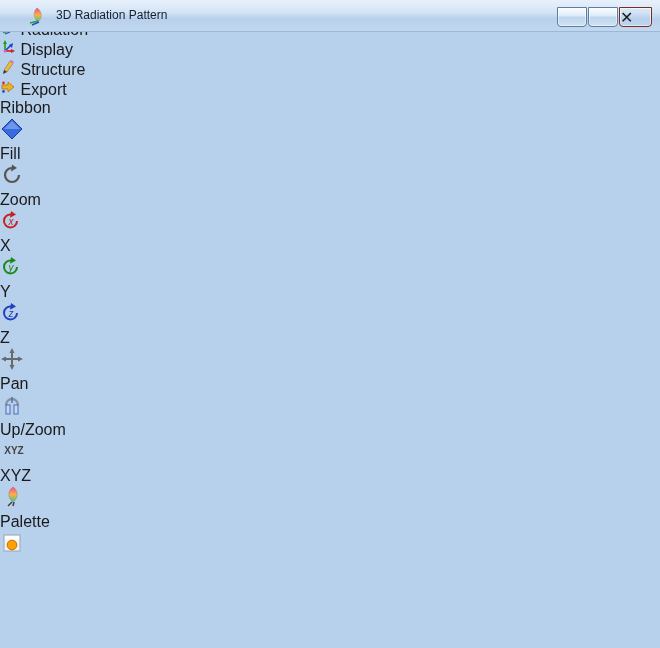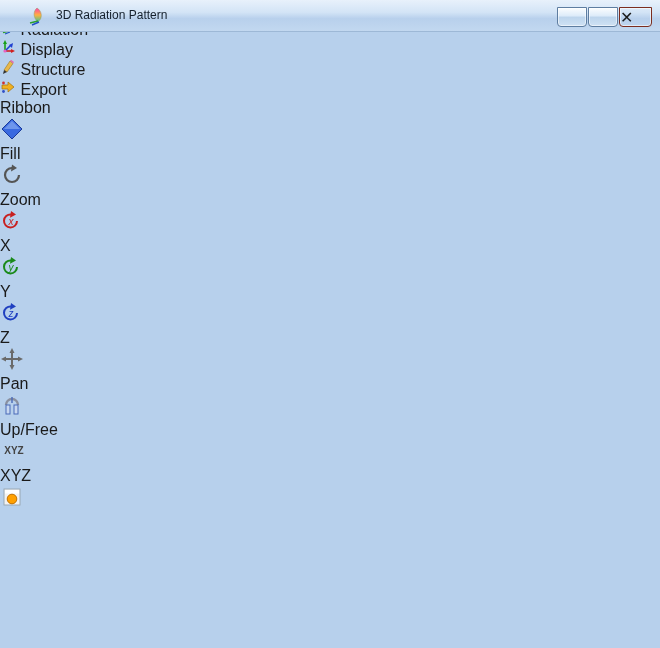--- a/index.html
+++ b/index.html
@@ -214,36 +214,46 @@
 
     <div class="tbtn" style="width:52px">
       <span class="ticon">
         <svg width="24" height="24">
           <path d="M6,12 A6,6 0 0 1 18,12" fill="none" stroke="#8a90a0" stroke-width="2.4"></path>
           <rect x="6" y="12" width="4" height="9" fill="#c8d8f0" stroke="#4a6ab8"></rect>
           <rect x="14" y="12" width="4" height="9" fill="#c8d8f0" stroke="#4a6ab8"></rect>
           <line x1="12" y1="4" x2="12" y2="10" stroke="#4a6ab8" stroke-width="1.4"></line>
         </svg>
       </span>
-      <span class="tlabel">Up/Free</span>
+      <span class="tlabel">Up/Zoom</span>
     </div>
 
     <div class="tsep"></div>
 
     <div class="tbtn" style="width:34px">
       <span class="ticon">
         <svg width="28" height="24">
             <text x="14" y="15" text-anchor="middle" font-size="10" font-weight="bold" fill="#444">XYZ</text>
           </svg>
       </span>
       <span class="tlabel"><span>XYZ</span><span class="caret"></span></span>
     </div>
 
     <div class="tsep"></div>
 
+    <div class="tbtn" style="width:48px">
+      <span class="ticon">
+        <svg width="24" height="24">
+          <path d="M13,2 C18,5 19,13 13,17 C7,13 8,5 13,2 Z" fill="url(#lg-lobe)" stroke="#886" stroke-width="0.5"></path>
+          <line x1="12" y1="17" x2="8" y2="21" stroke="#444" stroke-width="1.6"></line>
+          <line x1="14" y1="17" x2="13" y2="21" stroke="#444" stroke-width="1.6"></line>
+        </svg>
+      </span>
+      <span class="tlabel"><span>Palette</span><span class="caret"></span></span>
+    </div>
 
     <div class="tbtn sel" style="width:52px">
       <span class="ticon">
         <svg width="24" height="24">
           <rect x="4" y="4" width="16" height="16" fill="#f2f2f2" stroke="#9aa8b4"></rect>
           <rect x="5" y="5" width="14" height="3.5" fill="#ffffff"></rect>
           <circle cx="12" cy="14" r="4.8" fill="#ffa000" stroke="#c07000"></circle>
         </svg>
       </span>
       

